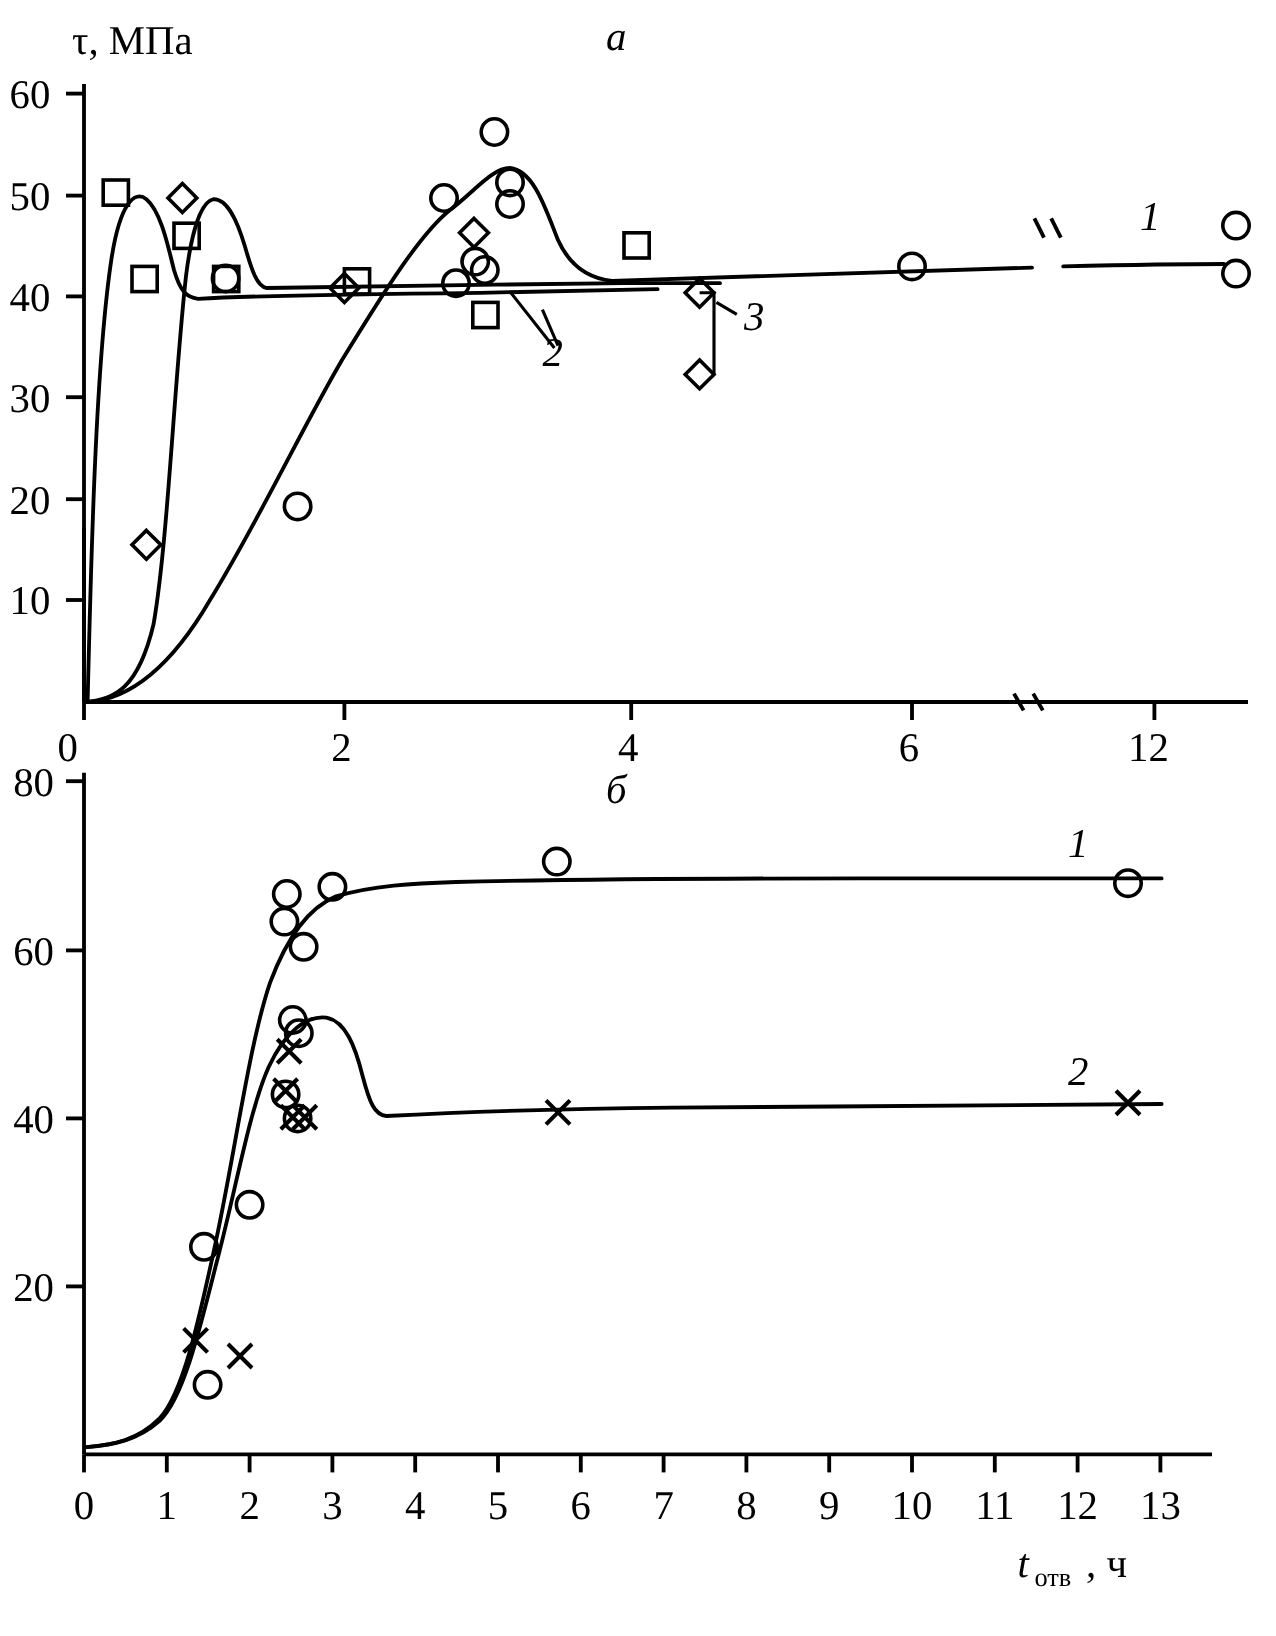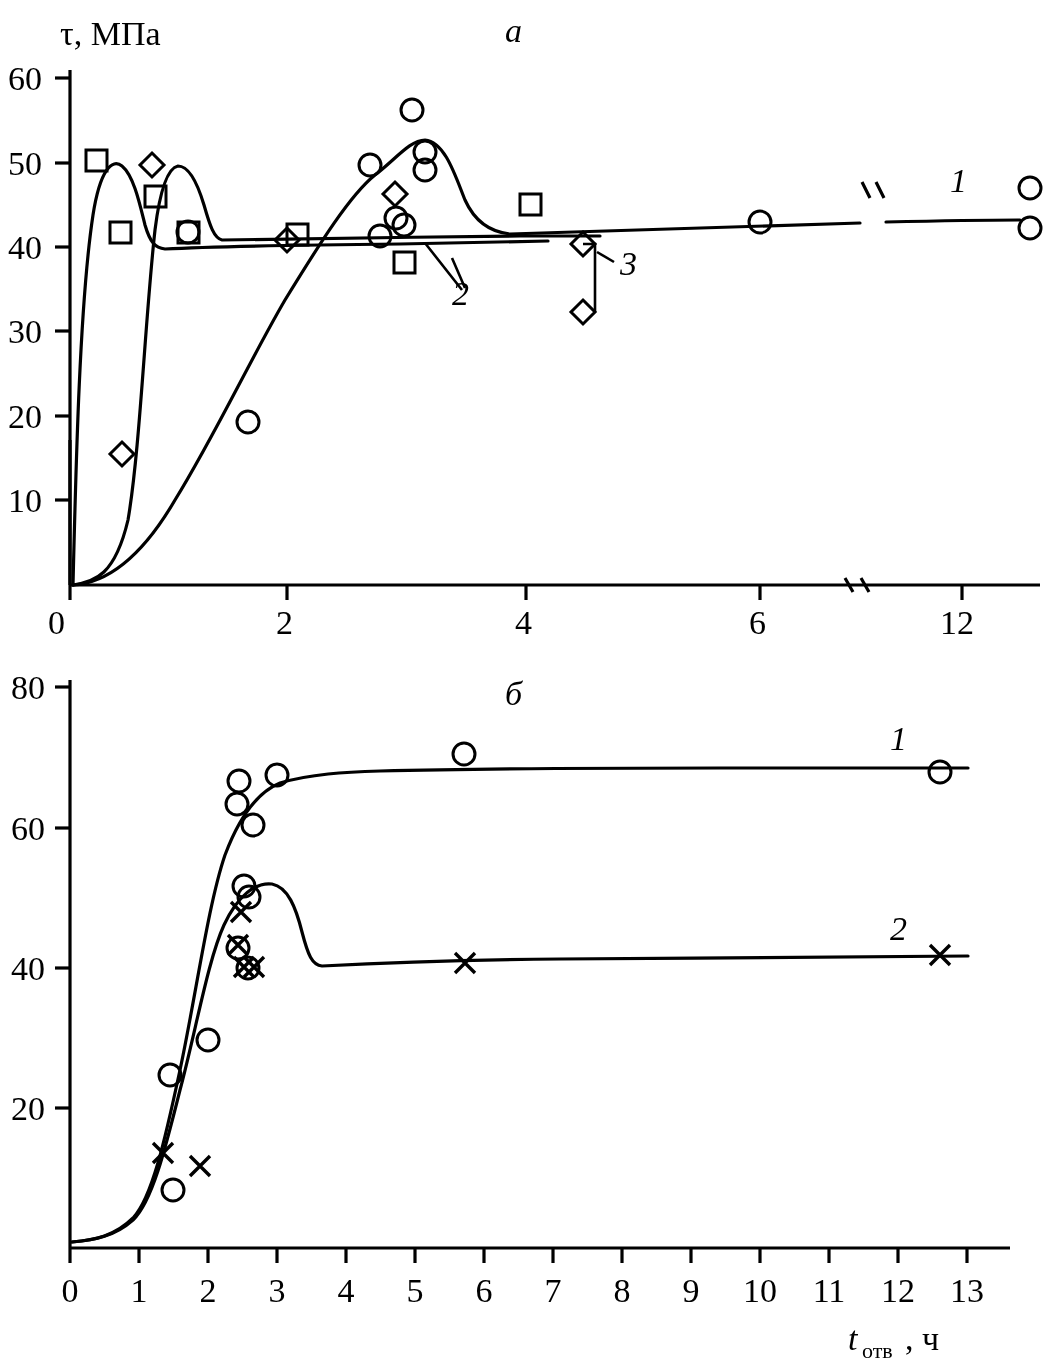--- a/index.html
+++ b/index.html
@@ -21,21 +21,21 @@
     top: 0;
     width: 1063px;
     height: 1363px;
   }
   .panel {
     position: absolute;
     left: 0;
     width: 1063px;
   }
   #panel-a { top: 0; height: 640px; }
-  #panel-b { top: 650px; height: 713px; }
+  #panel-b { top: 614px; height: 713px; }
 
   svg { display: block; }
 
   text {
     font-family: "Liberation Serif", serif;
     fill: #000;
   }
   .tick-label { font-size: 34px; }
   .axis-title { font-size: 34px; }
   .panel-letter { font-size: 34px; font-style: italic; }

